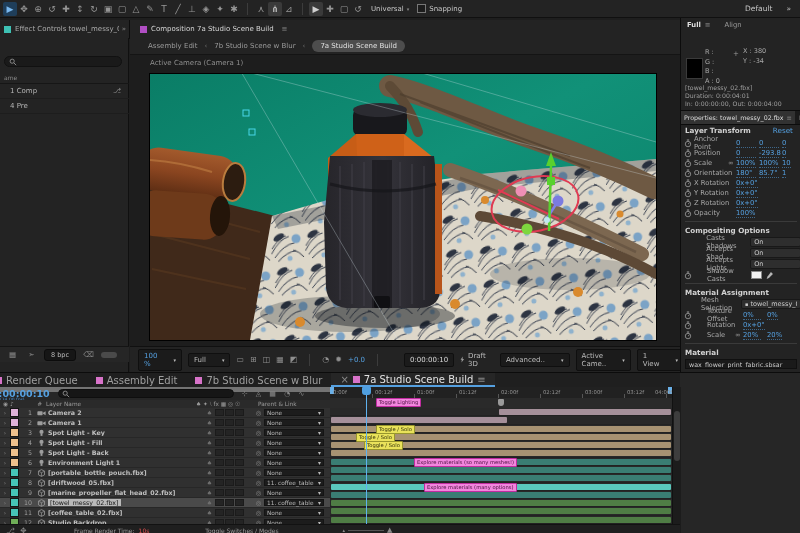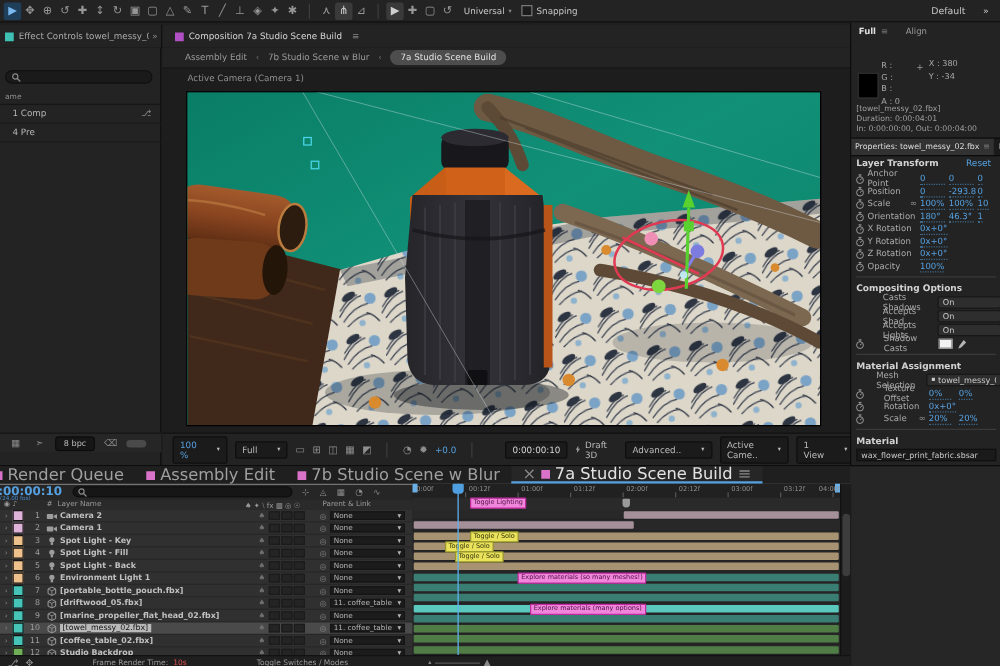--- a/index.html
+++ b/index.html
@@ -41,21 +41,21 @@
   .rp-row{position:absolute;left:0;width:120px;height:10px;display:flex;align-items:center;font-size:6.8px;color:#a8a8a8}
   .rp-h{font-size:7.2px;color:#d2d2d2;font-weight:bold}
   .sw-col{width:13px;flex:none;display:flex;justify-content:center}
   .plab{flex:none}
   .pv{color:#55a0e0;border-bottom:1px dotted rgba(85,160,224,.55);line-height:8px;white-space:nowrap}
   .vbox2{background:#2e2e2e;border:1px solid #181818;border-radius:2px;font-size:6.5px;color:#ccc;padding:0 3px;height:8px;display:flex;align-items:center;justify-content:space-between}
   .hr{position:absolute;left:4px;width:112px;height:1px;background:#3a3a3a}
   .csw{width:11px;height:8px;border:1px solid #888;box-sizing:border-box}
   
   #tl{position:absolute;left:0;top:372px;width:800px;height:161px;background:#262626;border-top:1px solid #0c0c0c;box-sizing:border-box}
-  #tl-tabs{position:absolute;left:0;top:0;width:680px;height:14px;display:flex;align-items:center;font-size:13px;color:#9f9f9f;background:#1f1f1f;border-bottom:1px solid #737373}
+  #tl-tabs{position:absolute;left:0;top:0;width:680px;height:14px;display:flex;align-items:center;font-size:10px;color:#9f9f9f;background:#1f1f1f;border-bottom:5px solid #737373}
   .tltab{display:flex;align-items:center;gap:4px;padding:0 9px;height:14px}
   .tltab.on{color:#e2e2e2;border-bottom:2px solid #55a0e0;box-sizing:border-box;background:#262626}
   #tl-bar{position:absolute;left:0;top:14px;width:330px;height:13px;display:flex;align-items:center}
   #tc{font-size:9.5px;font-weight:bold;color:#55a0e0;margin-left:-8px;white-space:nowrap}
   #fps{font-size:4.5px;color:#4a8fd0;position:absolute;left:0;top:10px}
   #tl-search{width:176px;height:9px;background:#161616;border:1px solid #0e0e0e;border-radius:5px;margin-left:8px;display:flex;align-items:center;padding:0 3px;box-sizing:border-box}
   .tl-ic{color:#8a8a8a;font-size:7.5px;width:13px;text-align:center}
   #tl-head{position:absolute;left:0;top:27px;width:330px;height:8px;background:#2a2a2a;border-bottom:1px solid #1c1c1c;display:flex;align-items:center;font-size:5.8px;color:#9a9a9a}
   #lrows{position:absolute;left:0;top:35px;width:330px;height:116px;display:flex;flex-direction:column}
   .lrow{flex:1;display:flex;align-items:center;font-size:6.3px;color:#c0c0c0;background:#303030;border-bottom:1px solid #272727;box-sizing:border-box}
@@ -434,21 +434,21 @@
         <span class="pv" style="margin-left:3px">10</span>
       </div>
     <div class="rp-row" style="top:150px">
         <span class="sw-col">
           <svg width="8" height="9">
             <use href="#i-stop"></use>
           </svg>
         </span>
         <span class="plab" style="width:42px">Orientation</span>
         <span class="pv" style="width:20px">180°</span>
-        <span class="pv" style="width:20px;margin-left:3px">46.3°</span>
+        <span class="pv" style="width:20px;margin-left:3px">85.7°</span>
         <span class="pv" style="margin-left:3px">1</span>
       </div>
     <div class="rp-row" style="top:160px">
         <span class="sw-col">
           <svg width="8" height="9">
             <use href="#i-stop"></use>
           </svg>
         </span>
         <span class="plab" style="width:42px">X Rotation</span>
         <span class="pv">0x+0°</span>

